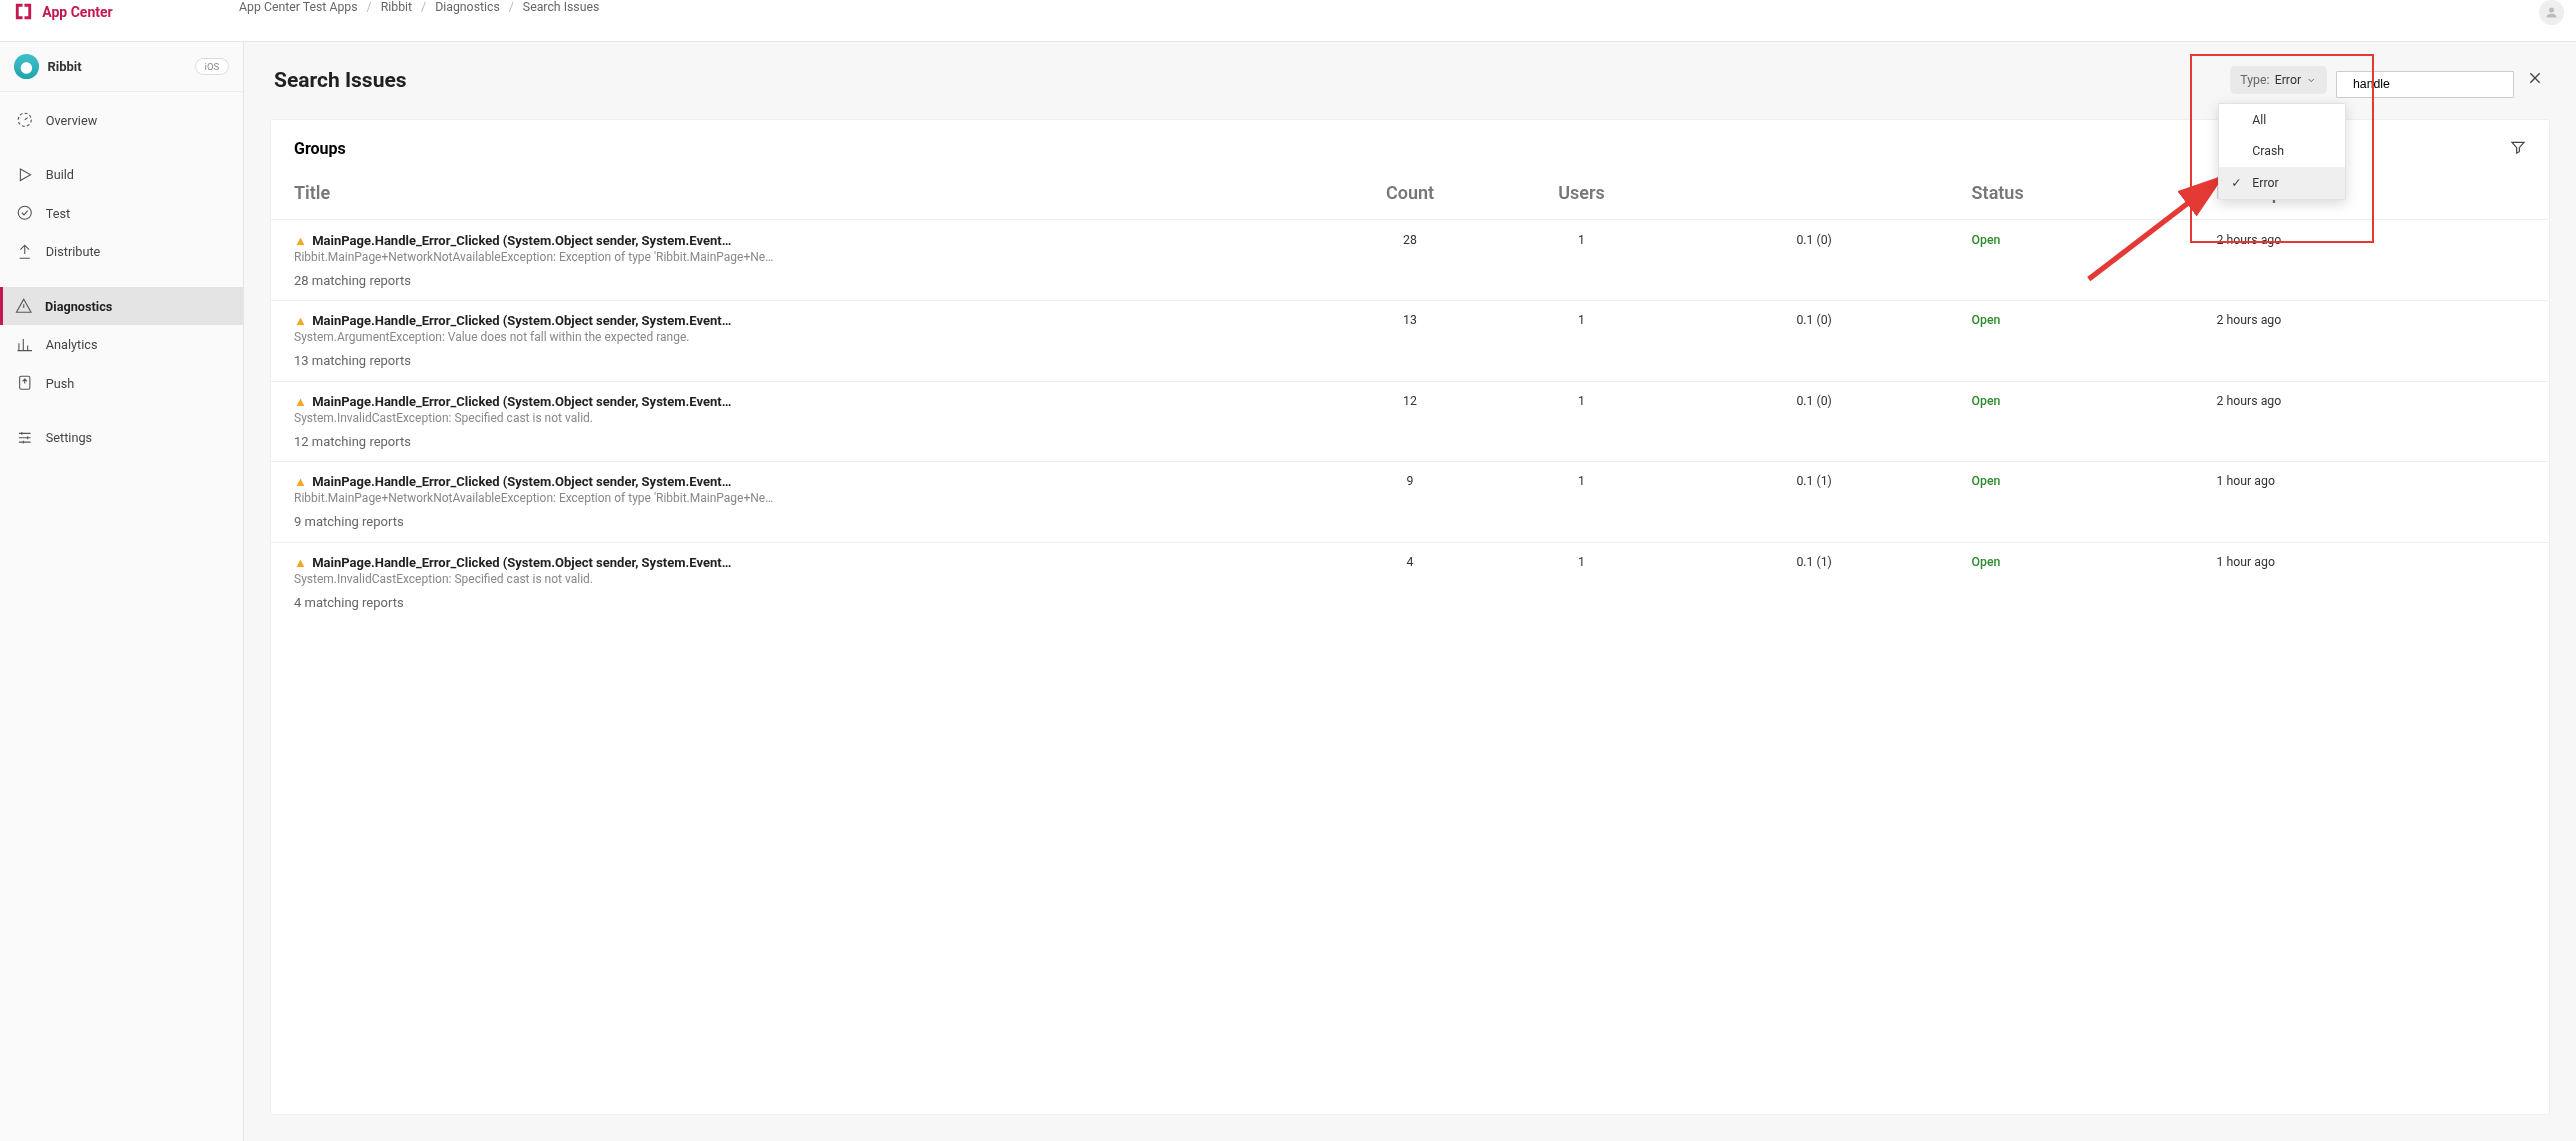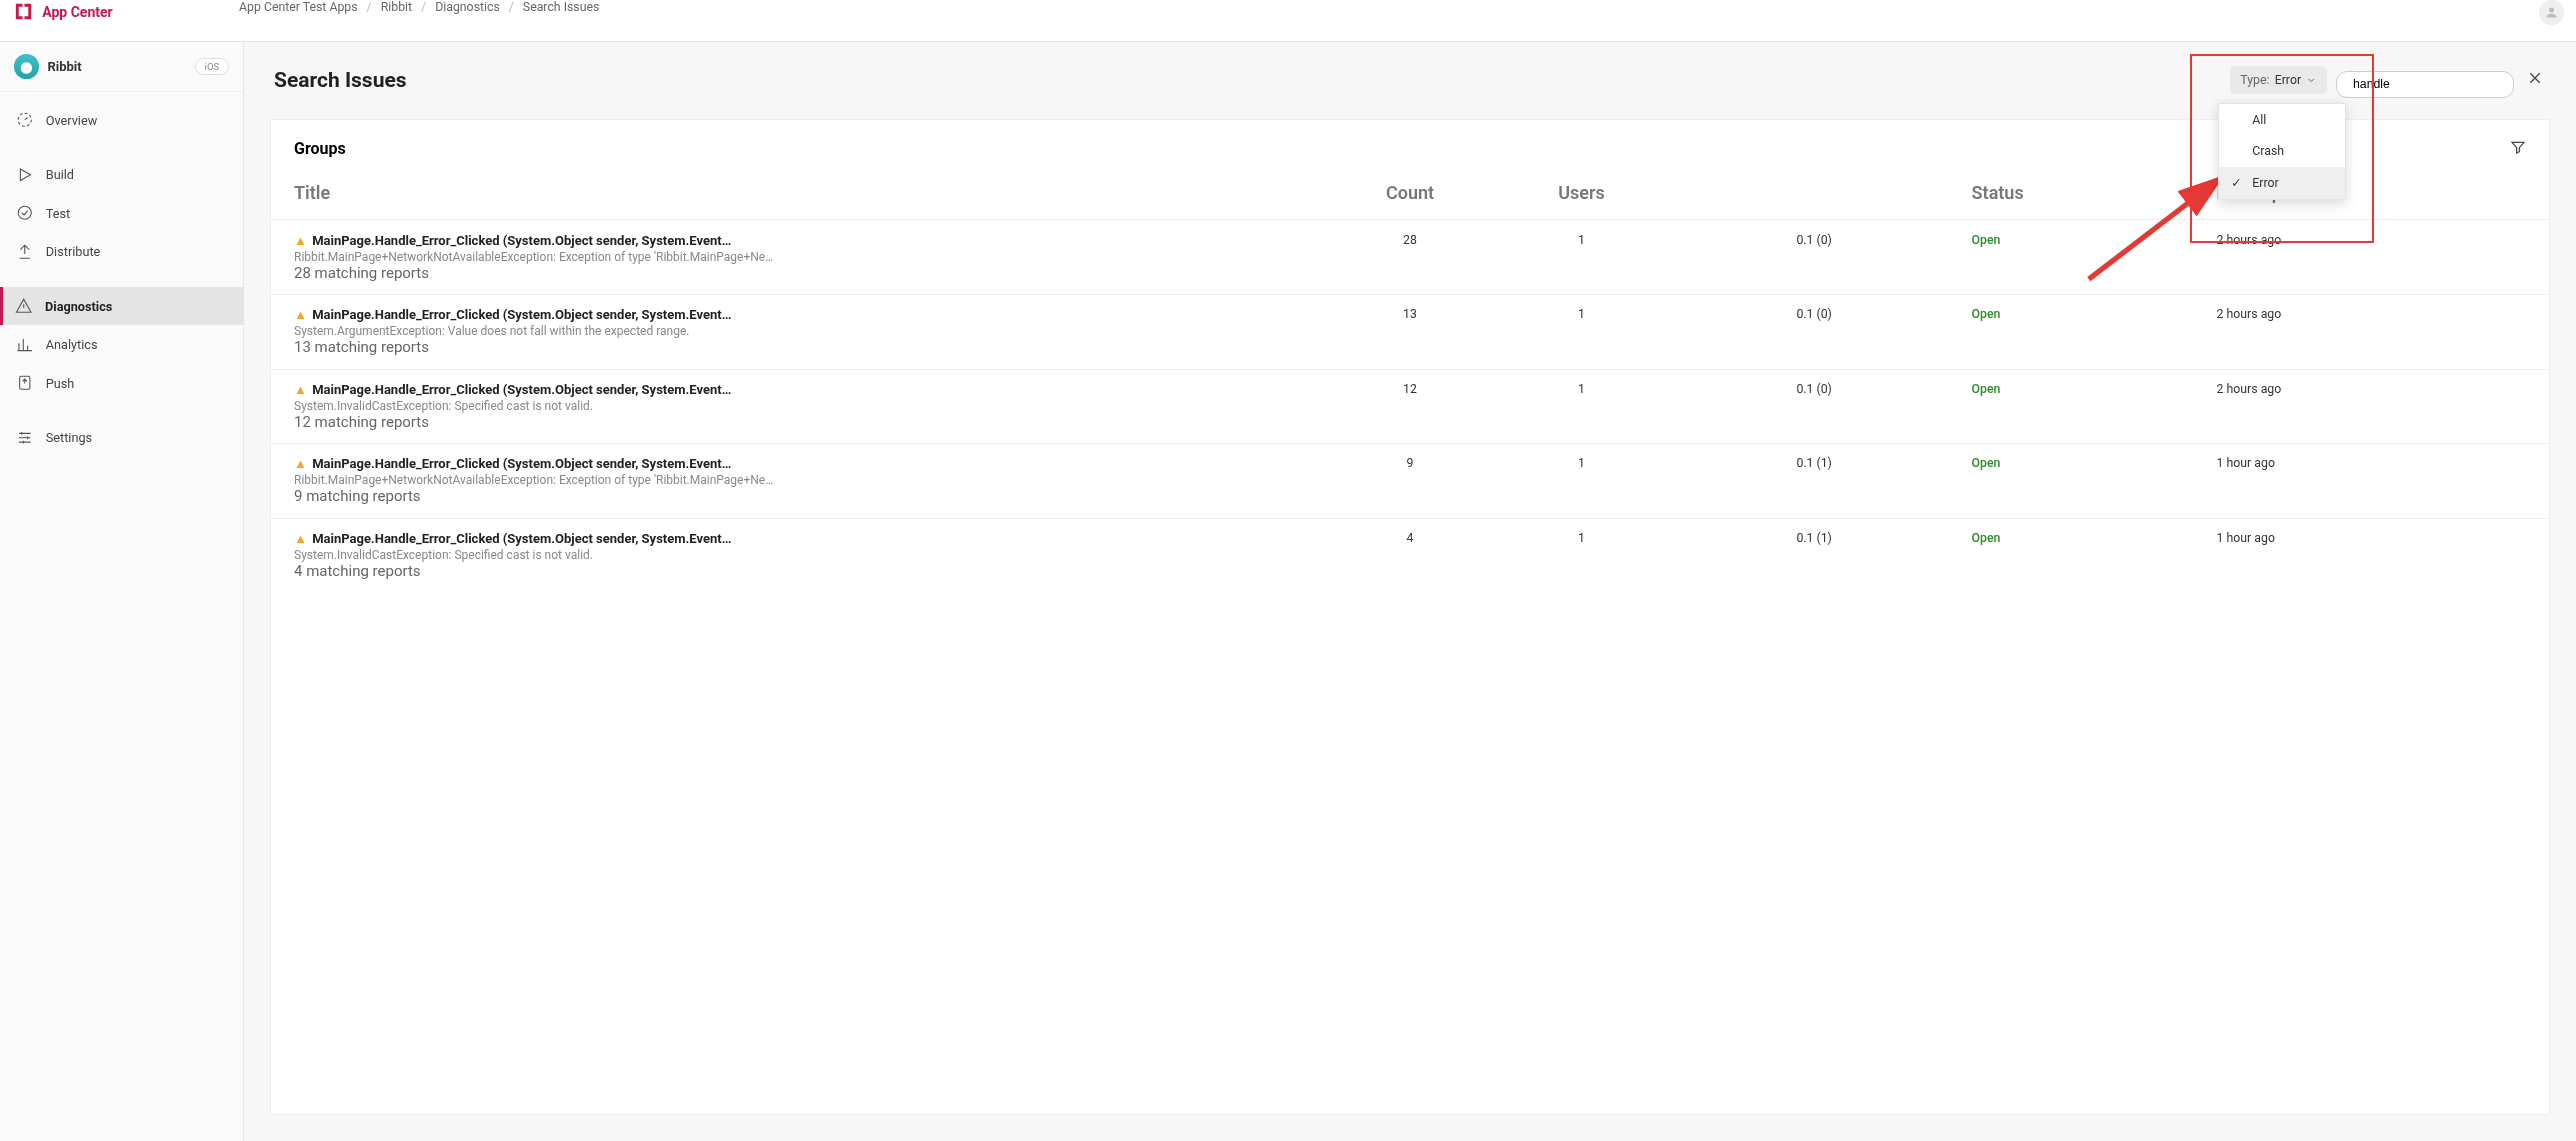--- a/index.html
+++ b/index.html
@@ -28,21 +28,21 @@
   .nav-item.active { background: #e4e4e4; font-weight: 700; color: #222; border-left: 3.5px solid #c5184e; padding-left: 12.3px; }
   .nav-spacer { height: 16px; }
 
   
   .main { flex: 1; background: #f7f7f7; display: flex; flex-direction: column; overflow: hidden; }
   .page-header { display: flex; align-items: center; padding: 21px 30px; gap: 10.5px; position: relative;}
   .page-title { font-size: 21px; font-weight: 700; color: #222; flex: 0 0 auto; }
   .page-tools { margin-left: auto; display: flex; align-items: center; gap: 8.8px; }
   .type-chip { display: flex; align-items: center; gap: 5.3px; background: #e9e9e9; padding: 7px 10.5px; border-radius: 5px; color: #333; cursor: pointer; font-size: 12.3px;}
   .type-chip .lbl { color: #666; }
-  .search-wrap { display: flex; align-items: center; gap: 7px; border: 0.9px solid #ccc; background: #fff; padding: 5.3px 8.8px; border-radius: 11px; width: 178px; margin-top: 8px;}
+  .search-wrap { display: flex; align-items: center; gap: 7px; border: 0.9px solid #ccc; background: #fff; padding: 5.3px 8.8px; border-radius: 1px; width: 178px; margin-top: 8px;}
   .search-wrap input { border: none; outline: none; flex: 1; font-size: 12.3px; }
   .close-search { cursor: pointer; color: #444; font-size: 16px; padding: 3.5px;}
   .dropdown { position: absolute; top: 61px; right: 230px; width: 128px; background: #fff; border: 0.9px solid #e2e2e2; border-radius: 1.8px; box-shadow: 0 3.5px 12.3px rgba(0,0,0,.15); z-index: 20; }
   .dd-item { display: flex; align-items: center; gap: 7px; padding: 8.8px 12.3px; cursor: pointer; font-size: 12.3px;}
   .dd-item .chk { width: 14px; display: inline-flex; }
   .dd-item.selected { background: #efefef; }
   .dd-item:not(.selected) .chk { visibility:hidden; }
 
   
   .annot-box { position: absolute; border: 2.6px solid #e53935; pointer-events: none; z-index: 15; }
@@ -53,21 +53,21 @@
   .card-head h2 { font-size: 16px; font-weight: 700; color: #000000; }
   .filter-btn { margin-left: auto; cursor: pointer; color: #444; }
 
   .tbl { width: 100%; border-collapse: collapse; table-layout: fixed; }
   .tbl thead th { text-align: left; font-weight: 600; color: #777; padding: 16px 10.5px; font-size: 18px;}
   .tbl thead th.num, .tbl tbody td.num { text-align: center; }
   .tbl tbody tr { border-top: 0.9px solid #eee; cursor: pointer; }
   .tbl tbody td { padding: 12.3px 10.5px; vertical-align: top; font-size: 12.3px;}
   .issue-title { display: flex; align-items: center; gap: 5.3px; font-weight: 700; color: #222; font-size: 13px; white-space: nowrap; overflow: hidden; text-overflow: ellipsis;}
   .issue-sub { color: #888; font-size: 12px; margin-top: 2px; white-space: nowrap; overflow: hidden; text-overflow: ellipsis;}
-  .issue-match { color: #666; font-size: 15px; margin-top: 0;}
+  .issue-match { color: #666; font-size: 13px; margin-top: 9px;}
   .warn-ico { color: #f5a623; font-size: 13px; }
   .status-open { color: #2e8b2e; font-weight: 500; }
 
   .col-title{width:43%; padding-left:23px !important;}
   .col-count{width:7%;}
   .col-users{width:7%;}
   .col-version{width:12%;}
   .col-status{width:10%;}
   .col-last{width:14%;}
 </style>

